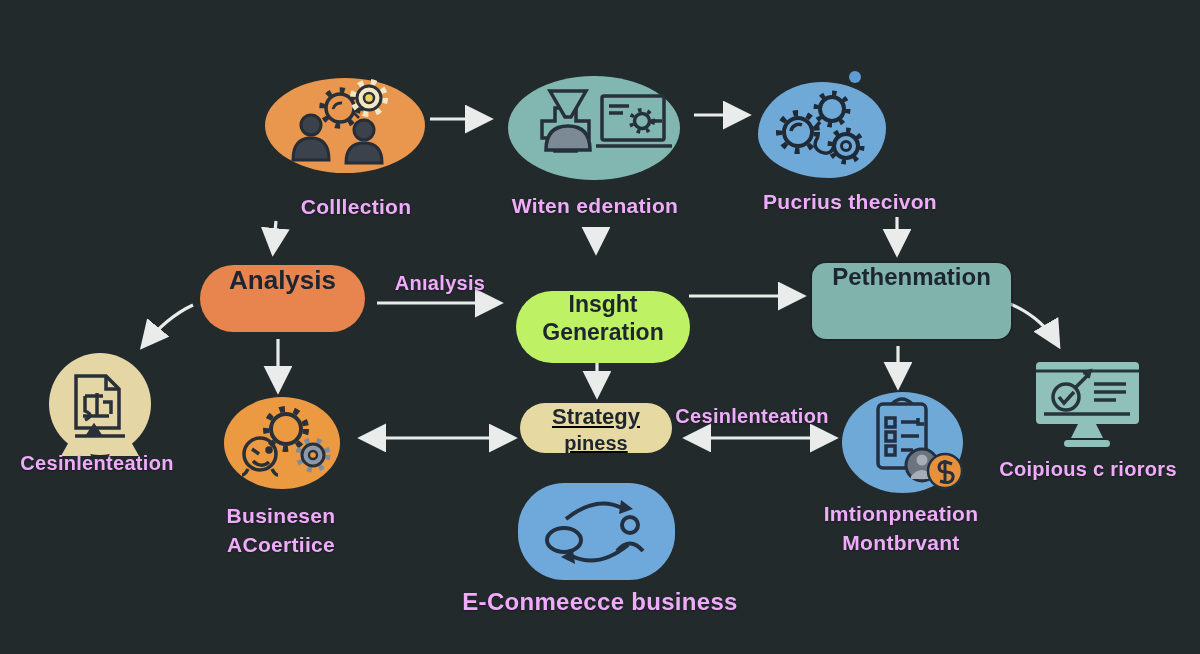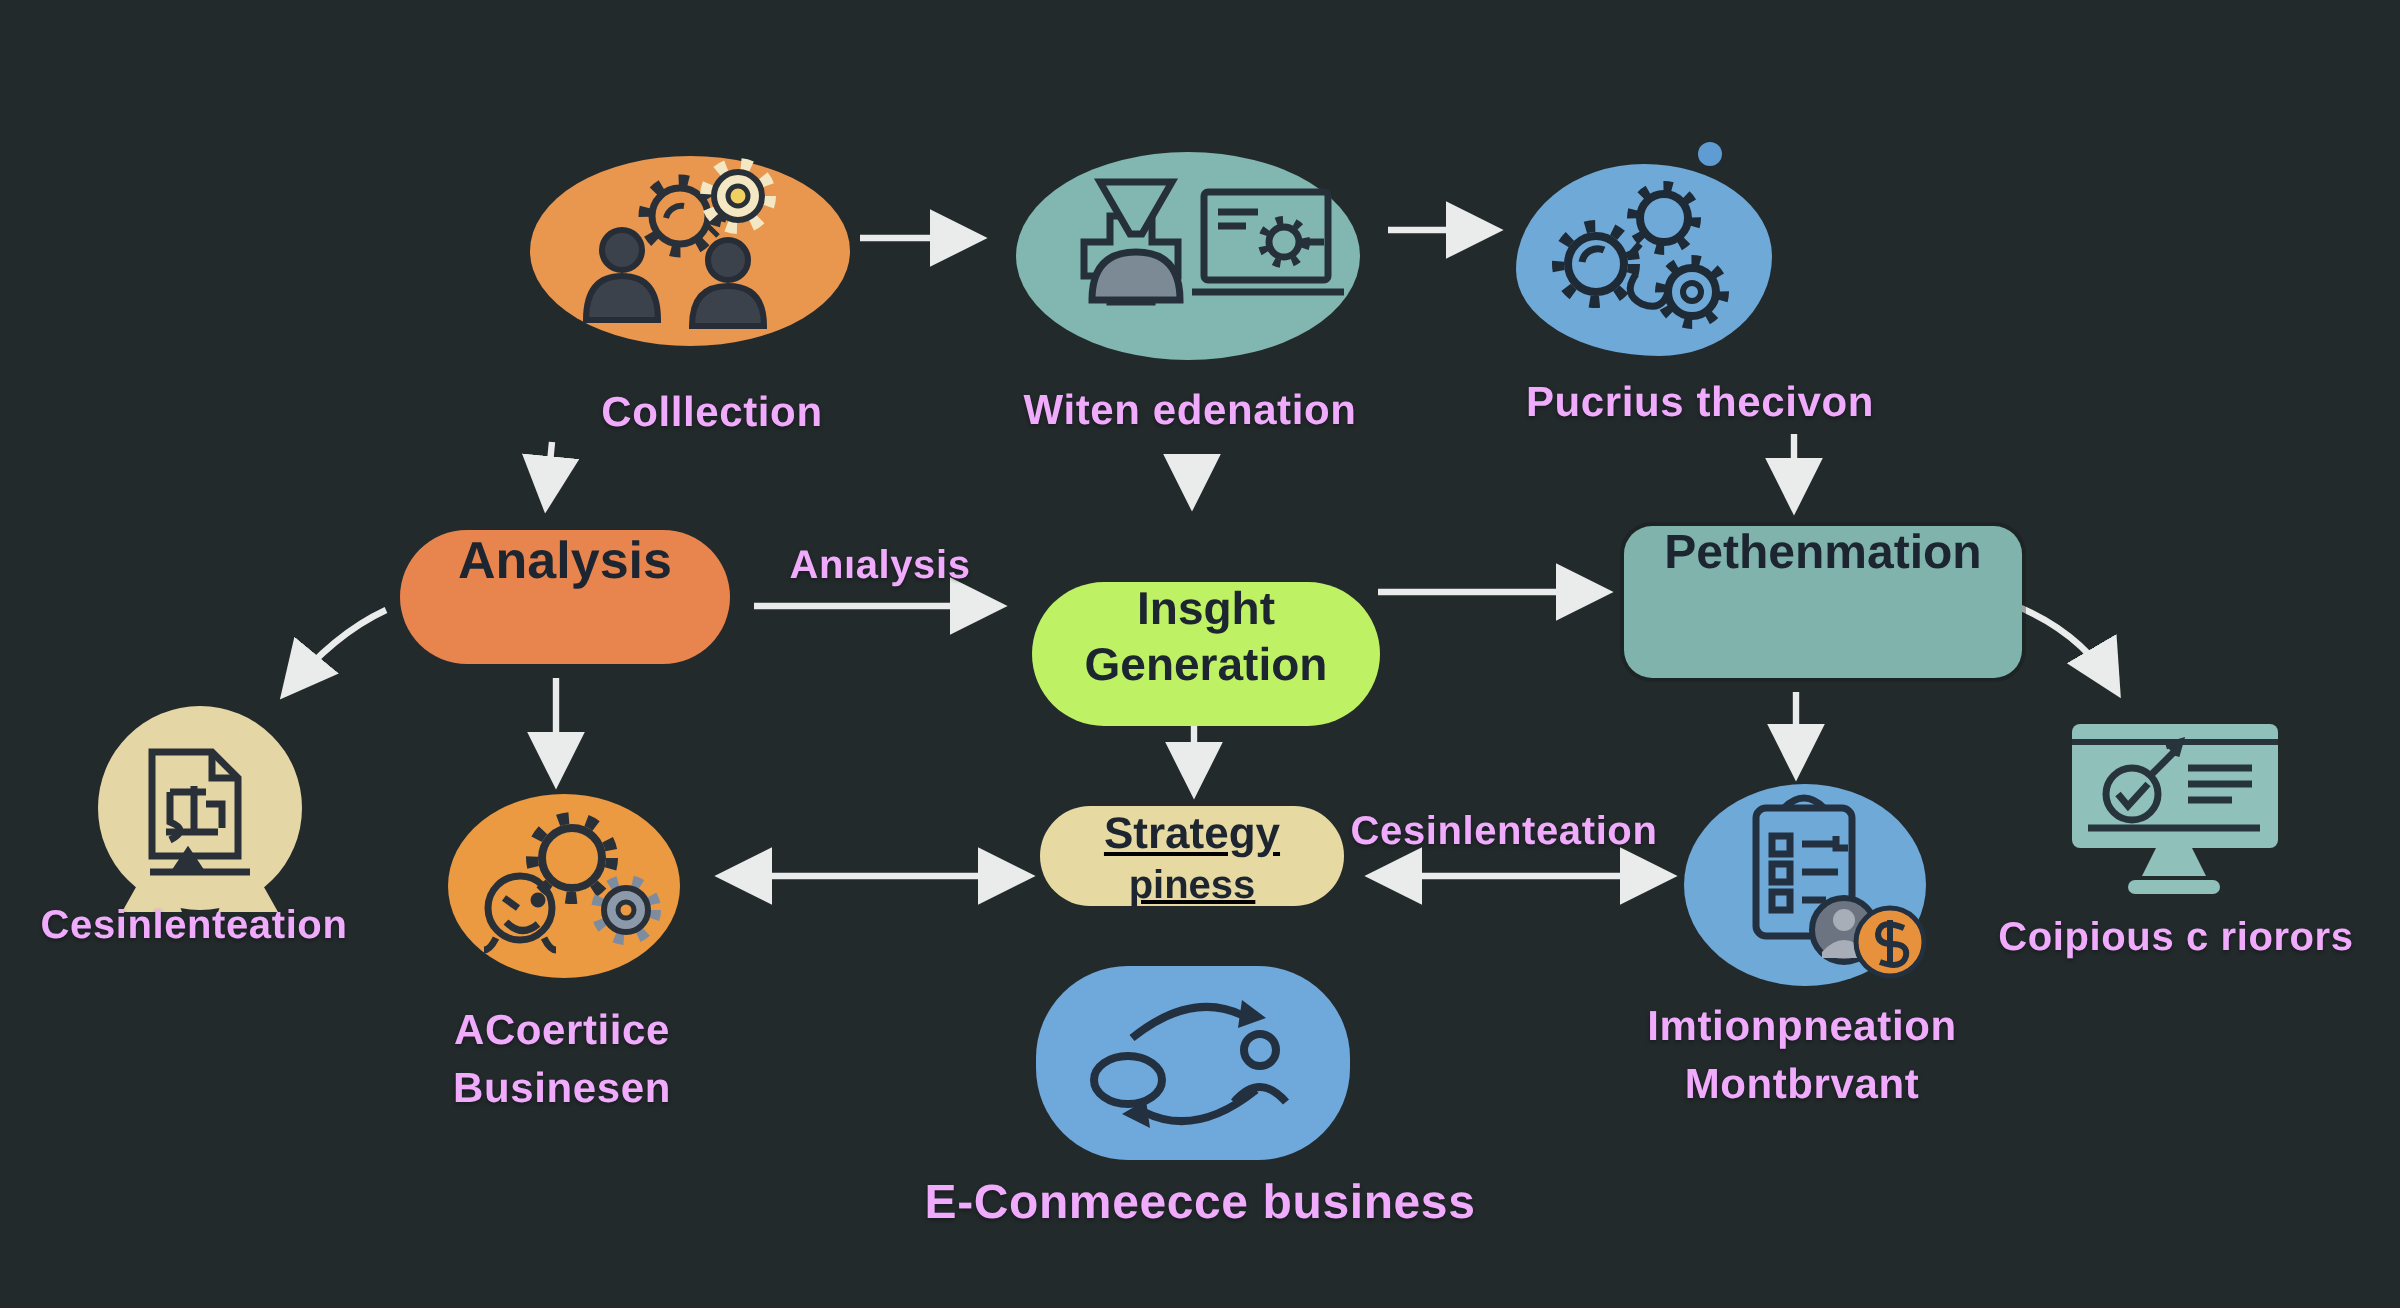--- a/index.html
+++ b/index.html
@@ -150,22 +150,22 @@
       <g stroke="#2a3038" fill="none" stroke-width="3.5">
         <circle cx="36" cy="57" r="16"></circle>
         <path d="M28,52 l7,5"></path>
         <circle cx="45" cy="53" r="2" fill="#2a3038"></circle>
         <path d="M29,64 q8,8 16,1"></path>
         <path d="M24,72 q-3,6 -6,6 M48,72 q3,6 6,6"></path>
       </g>
     </svg>
   </div>
   <div class="label" style="left:281px;top:501px;">
+    <span class="line">Businesen</span>
     <span class="line">ACoertiice</span>
-    <span class="line">Businesen</span>
   </div>
 
   <div class="node" style="left: 520px; top: 403px; width: 152px; height: 50px; border-radius: 35px; background: rgb(231, 217, 162); text-decoration: underline;">
     <div class="node-text" style="font-size:22px;line-height:1.25;">
       <span style="display:block;">Strategy</span>
       <span style="display:block;font-size:20px;">piness</span>
     </div>
   </div>
   <div class="label" style="left:752px;top:405px;font-size:20px;">Cesinlenteation</div>
 

